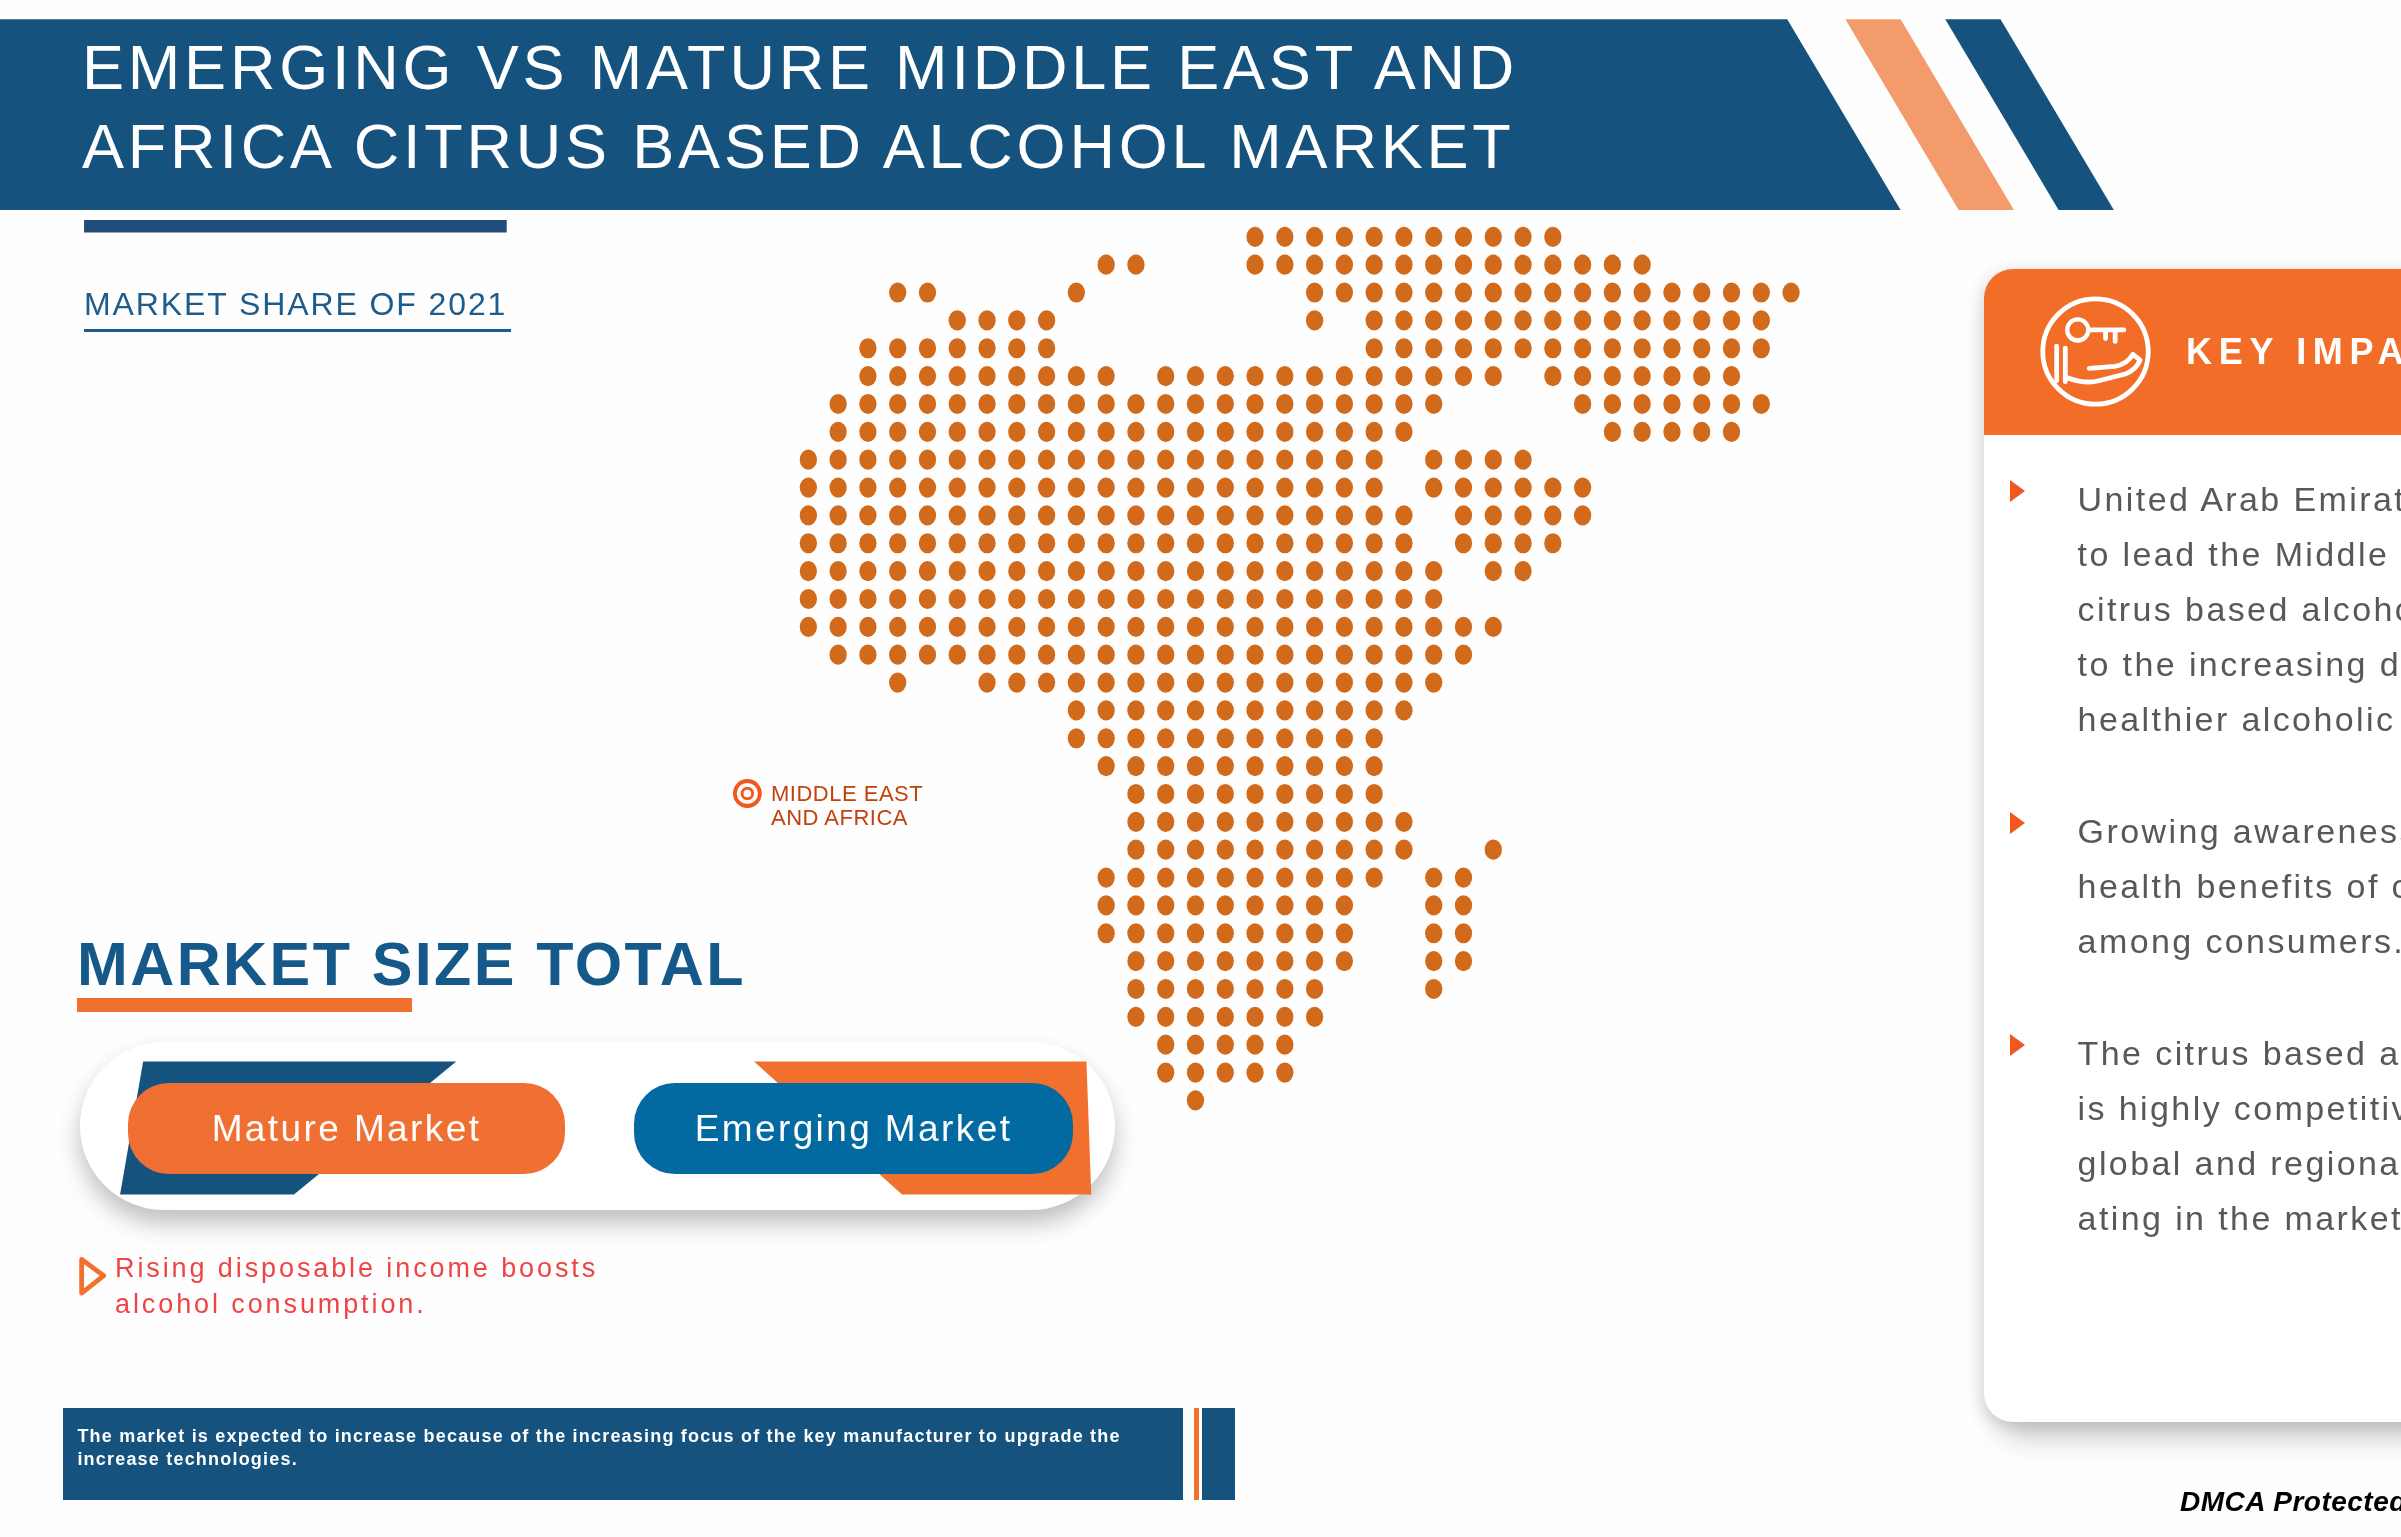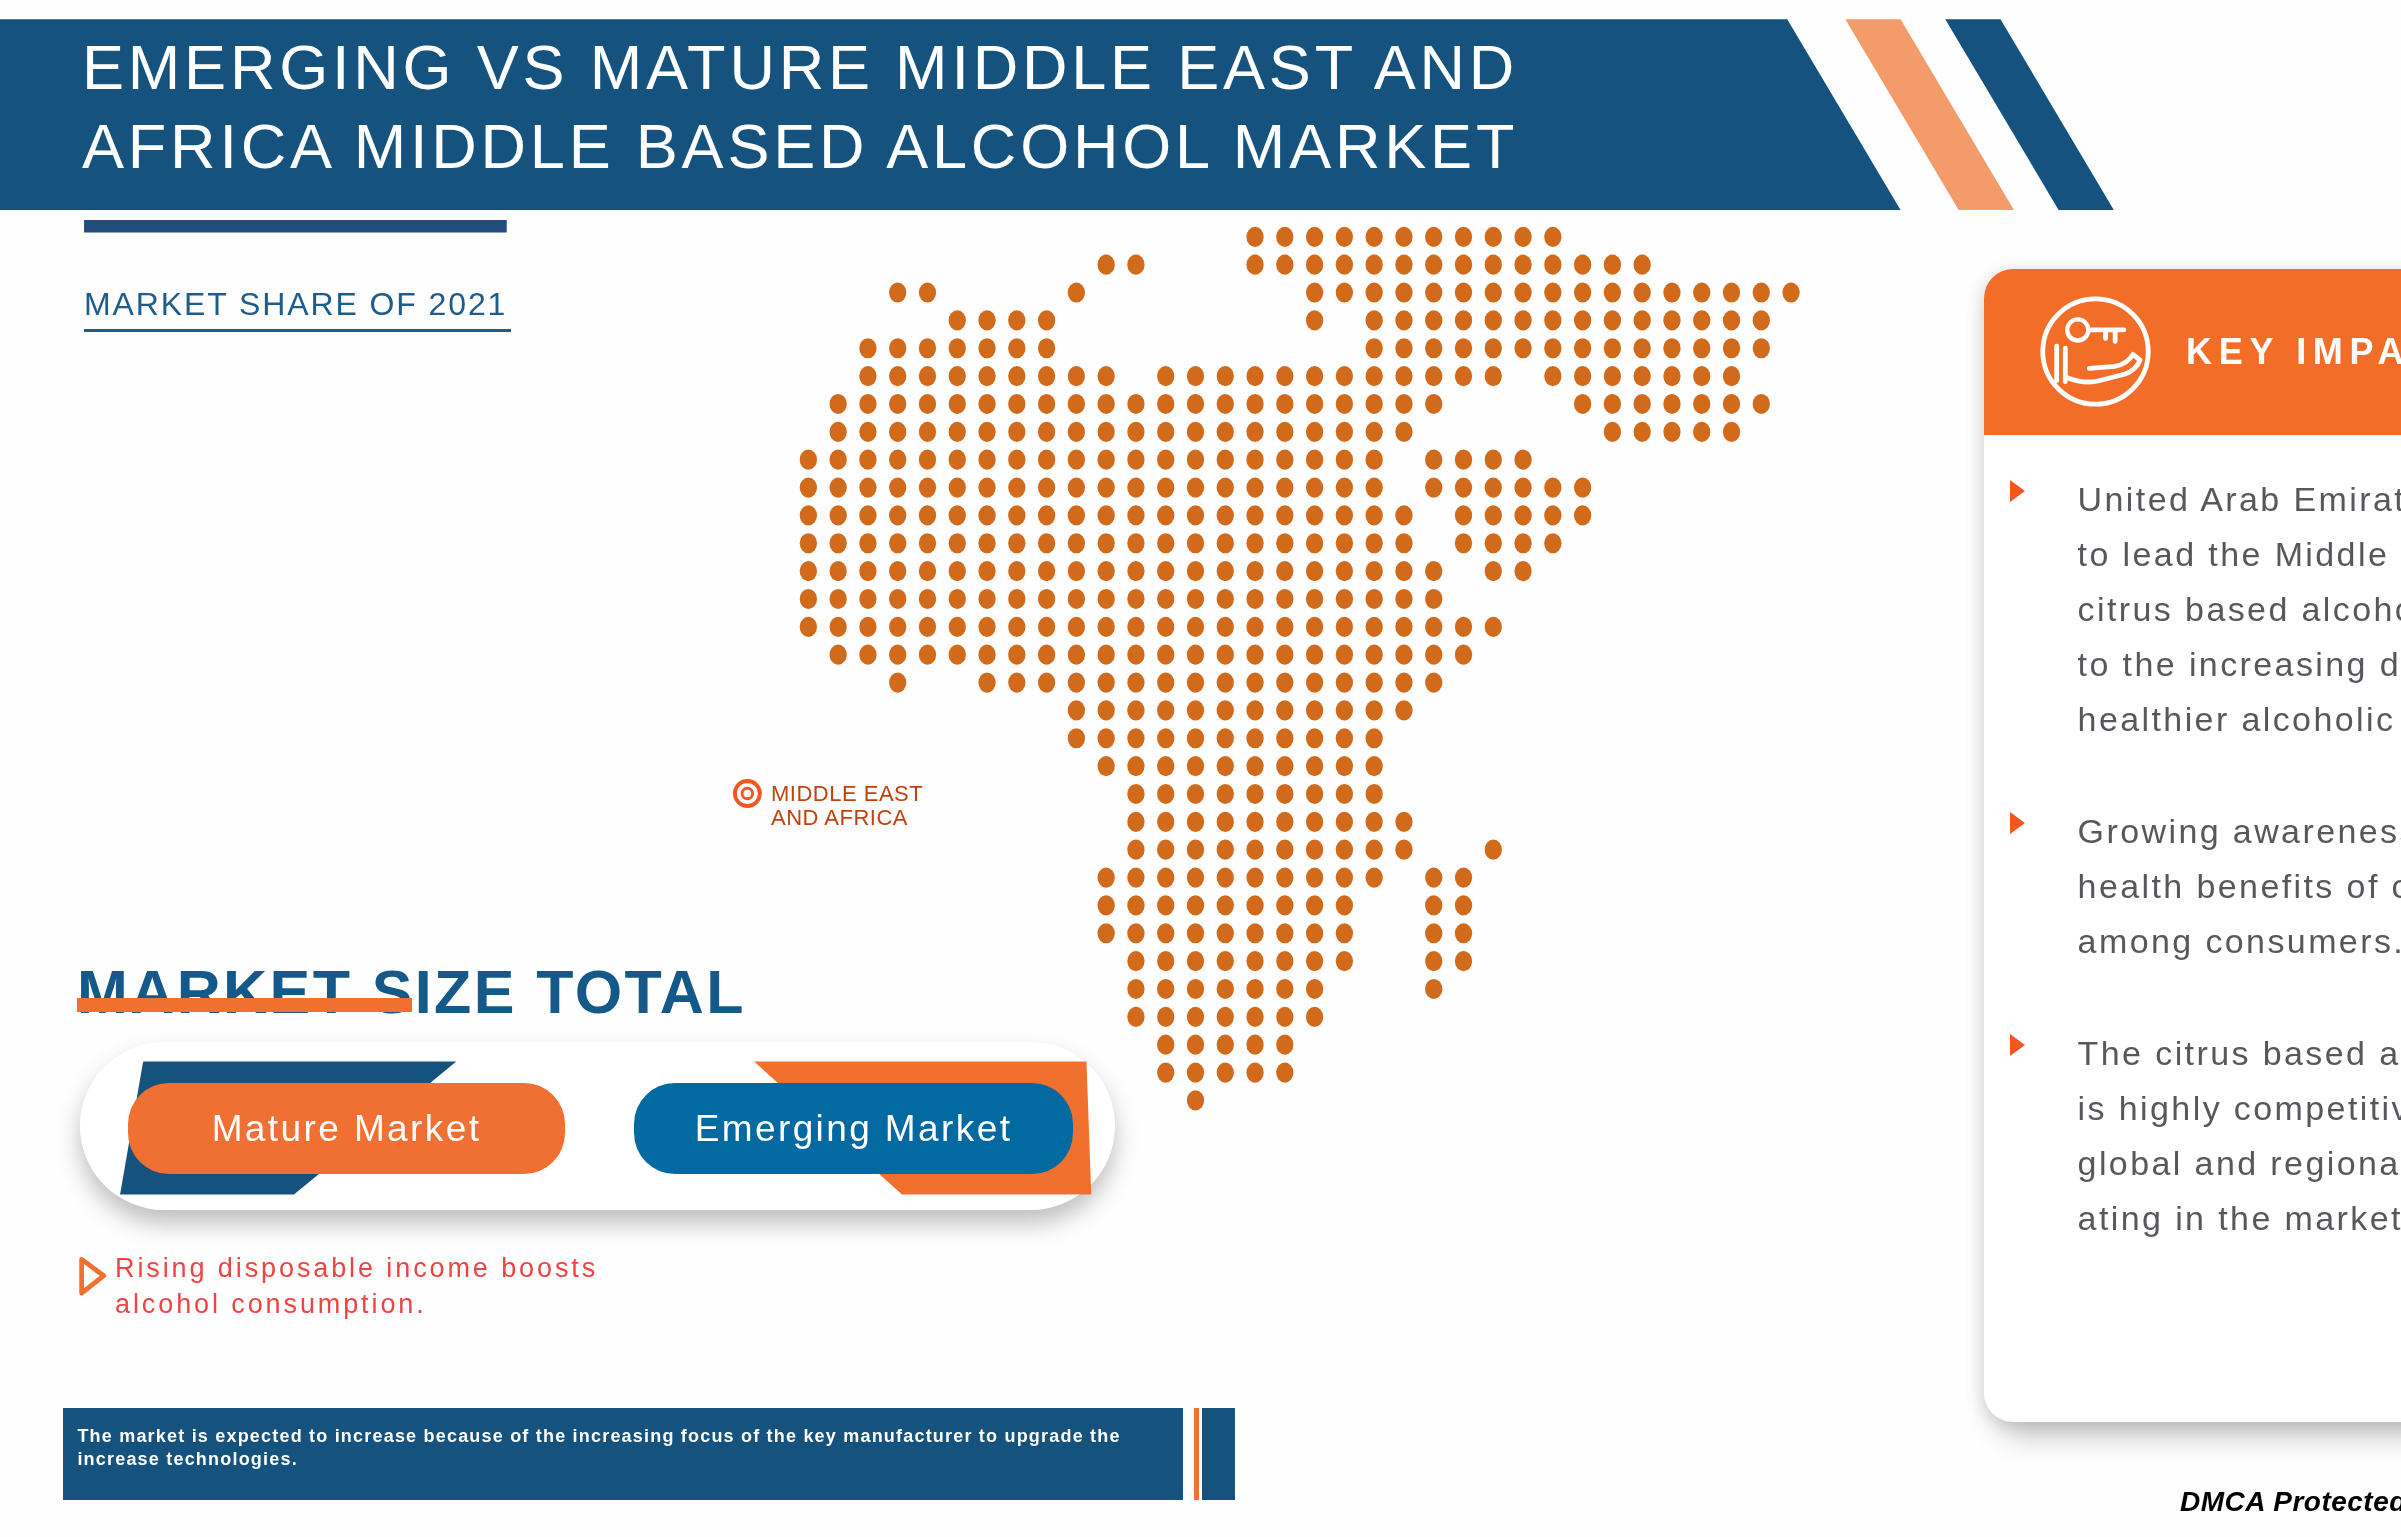--- a/index.html
+++ b/index.html
@@ -9,21 +9,21 @@
   
   #shape-layer{position:absolute;left:0;top:0;width:2988px;height:1538px;z-index:2;pointer-events:none;}
   
   .title{left:82px;top:28px;color:#ffffff;font-size:63px;font-weight:400;
          line-height:79px;letter-spacing:3.8px;z-index:3;}
   .share-label{left:84px;top:286px;color:#1E5C8C;font-size:32px;font-weight:400;letter-spacing:1.9px;z-index:3;}
   .share-underline{left:84px;top:329px;width:427px;height:2.9px;background:#1E5C8C;z-index:3;}
   
   .mea-label{left:771px;top:782px;color:#c2410c;font-size:22px;font-weight:400;line-height:24px;z-index:3;letter-spacing:0.5px;}
   
-  .ms-heading{left:77px;top:929px;color:#15598A;font-size:61px;font-weight:700;letter-spacing:2.4px;z-index:3;margin-top:28px;}
+  .ms-heading{left:77px;top:929px;color:#15598A;font-size:61px;font-weight:700;letter-spacing:2.4px;z-index:3;}
   .ms-bar{left:77px;top:998px;width:335px;height:14.4px;background:#F2702E;z-index:3;}
   .pill-box{left:80px;top:1042px;width:1035px;height:168px;background:#ffffff;border-radius:84px;
             box-shadow:0 13.4px 23px rgba(0,0,0,0.25);z-index:1;}
   .pill{display:flex;align-items:center;justify-content:center;color:#ffffff;
         font-size:37px;letter-spacing:2.4px;z-index:3;height:91px;border-radius:41px;}
   .pill-mature{left:128px;top:1083px;width:437px;background:#F07033;}
   .pill-emerging{left:634px;top:1083px;width:439px;background:#0369a1;}
   .note-text{left:115px;top:1250px;color:#ef4444;font-size:27px;line-height:36px;letter-spacing:2.9px;z-index:3;}
   
   .bottom-banner{left:63px;top:1408px;width:1120px;height:92px;background:#15537E;z-index:1;}
@@ -627,21 +627,21 @@
       <circle cx="1556" cy="1652" r="26" fill="none" stroke="#F2571F" stroke-width="8"></circle>
       <circle cx="1556" cy="1652" r="11" fill="none" stroke="#F2571F" stroke-width="6"></circle>
     </g>
     <polygon points="298,2210 950,2210 612,2487 250,2487" fill="#15537E"></polygon>
     <polygon points="1570,2210 2262,2210 2272,2487 1878,2487" fill="#F2702E"></polygon>
     <polygon points="170,2622 216,2656 170,2692" fill="#ffffff" stroke="#F2702E" stroke-width="10" stroke-linejoin="round"></polygon>
   </svg>
 
   <div class="abs title">
     <div>EMERGING VS MATURE MIDDLE EAST AND</div>
-    <div>AFRICA MIDDLE BASED ALCOHOL MARKET</div>
+    <div>AFRICA CITRUS BASED ALCOHOL MARKET</div>
   </div>
   <div class="abs share-label">MARKET SHARE OF 2021</div>
   <div class="abs share-underline"></div>
 
   <div class="abs mea-label">
     <div>MIDDLE EAST</div>
     <div>AND AFRICA</div>
   </div>
 
   <div class="abs ms-heading">MARKET SIZE TOTAL</div>

